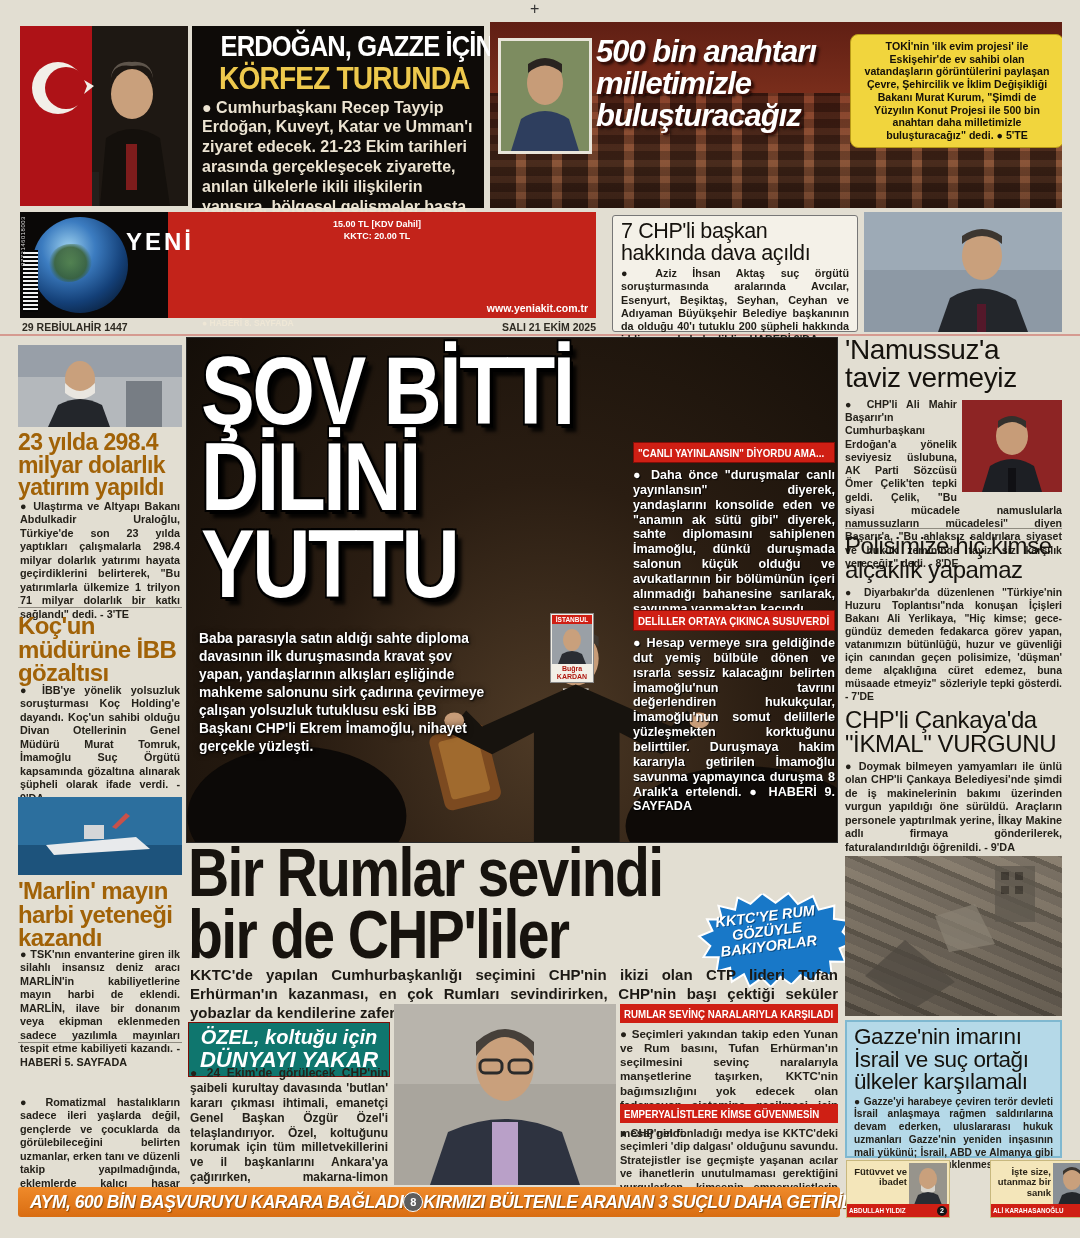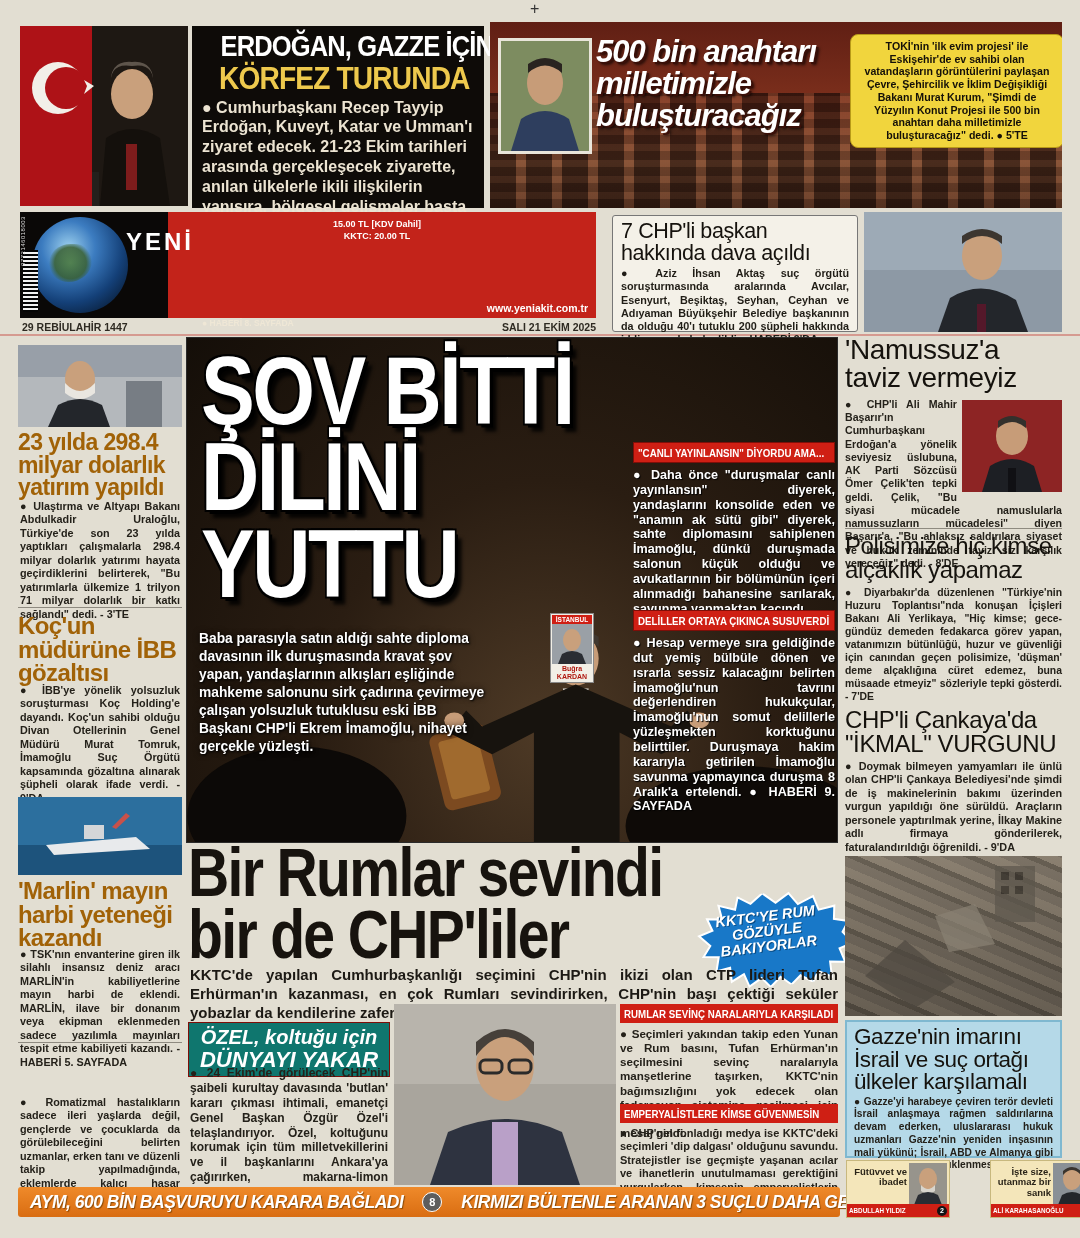--- a/index.html
+++ b/index.html
@@ -74,21 +74,21 @@
   .kdeck{position:absolute;left:190px;top:966px;width:648px;font-size:15px;font-weight:700;color:#1c1914;line-height:1.25;text-align:justify;}
   .ozhead{position:absolute;left:188px;top:1004px;width:200px;background:#0f766e;color:#fff;text-align:center;padding:4px 0 5px;border:1px solid #7e0e08;margin-top:18px;}
   .ozh1{font-size:20px;font-weight:800;font-style:italic;line-height:1.05;}
   .ozh2{font-size:22px;font-weight:800;font-style:italic;line-height:1.05;}
   .seclabelwrap{background:#cf1f14;height:19px;display:flex;align-items:center;padding:0 4px;margin-bottom:4px;}
   .seclabel{color:#fff;font-weight:700;font-size:10.8px;white-space:nowrap;transform:scaleX(.9);transform-origin:0 50%;}
   .sectext{font-size:11.6px;font-weight:700;color:#24211a;line-height:1.22;text-align:justify;}
   .gazzebox{position:absolute;left:845px;top:1020px;width:217px;height:138px;background:#b5d9e8;border:2px solid #7fb8d0;box-sizing:border-box;padding:4px 7px;}
 
   
-  .obar{position:absolute;left:18px;top:1187px;width:822px;height:30px;background:linear-gradient(#ef8a2a,#d96d12);border-radius:3px;display:flex;align-items:center;gap:19px;padding:0 12px;box-sizing:border-box;}
+  .obar{position:absolute;left:18px;top:1187px;width:822px;height:30px;background:linear-gradient(#ef8a2a,#d96d12);border-radius:3px;display:flex;align-items:center;gap:0;padding:0 12px;box-sizing:border-box;}
   .obartxt{color:#fff;font-weight:800;font-style:italic;font-size:17.5px;letter-spacing:-.5px;white-space:nowrap;text-shadow:1px 1px 1px #8a4a08;}
   .badge{min-width:18px;height:18px;border-radius:50%;background:#5d5d5d;color:#fff;font-size:11px;font-weight:700;display:flex;align-items:center;justify-content:center;border:1px solid #fff;}
 
   
   .colmn{position:absolute;top:1160px;width:104px;height:58px;background:#f4e6ba;border:1px solid #c8b87e;box-sizing:border-box;}
   .colmn .t{position:absolute;left:4px;top:6px;width:56px;font-size:9.5px;font-weight:700;color:#2a2418;text-align:right;line-height:1.1;}
   .colmn .ph{position:absolute;right:2px;top:2px;width:38px;height:42px;}
   .colstrip{position:absolute;left:0;bottom:0;width:100%;height:13px;background:#cf1f14;display:flex;align-items:center;justify-content:space-between;padding:0 2px;box-sizing:border-box;}
   .colname{color:#fff;font-size:6.3px;font-weight:700;white-space:nowrap;}
   .colbadge{width:10px;height:10px;border-radius:50%;background:#141414;color:#fff;font-size:7px;font-weight:700;display:flex;align-items:center;justify-content:center;}

